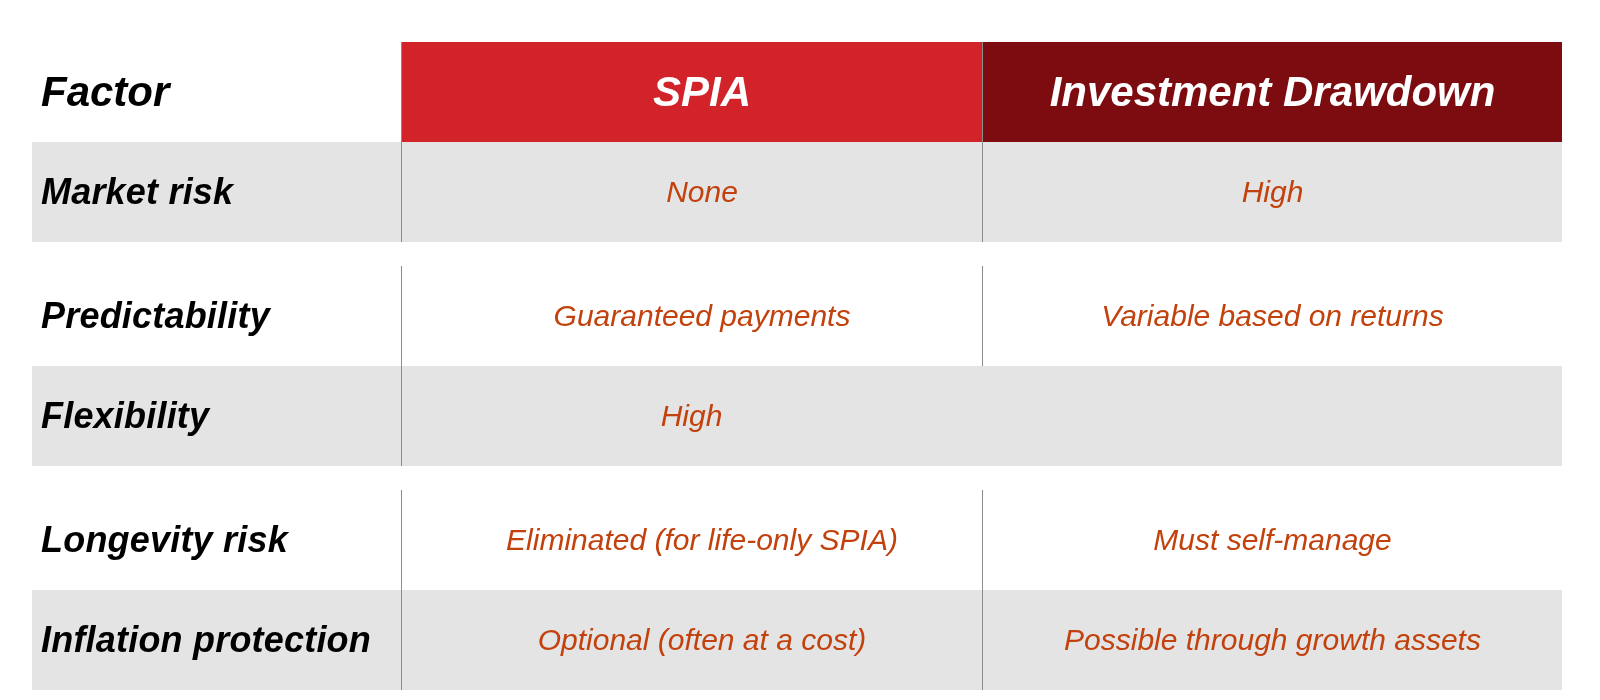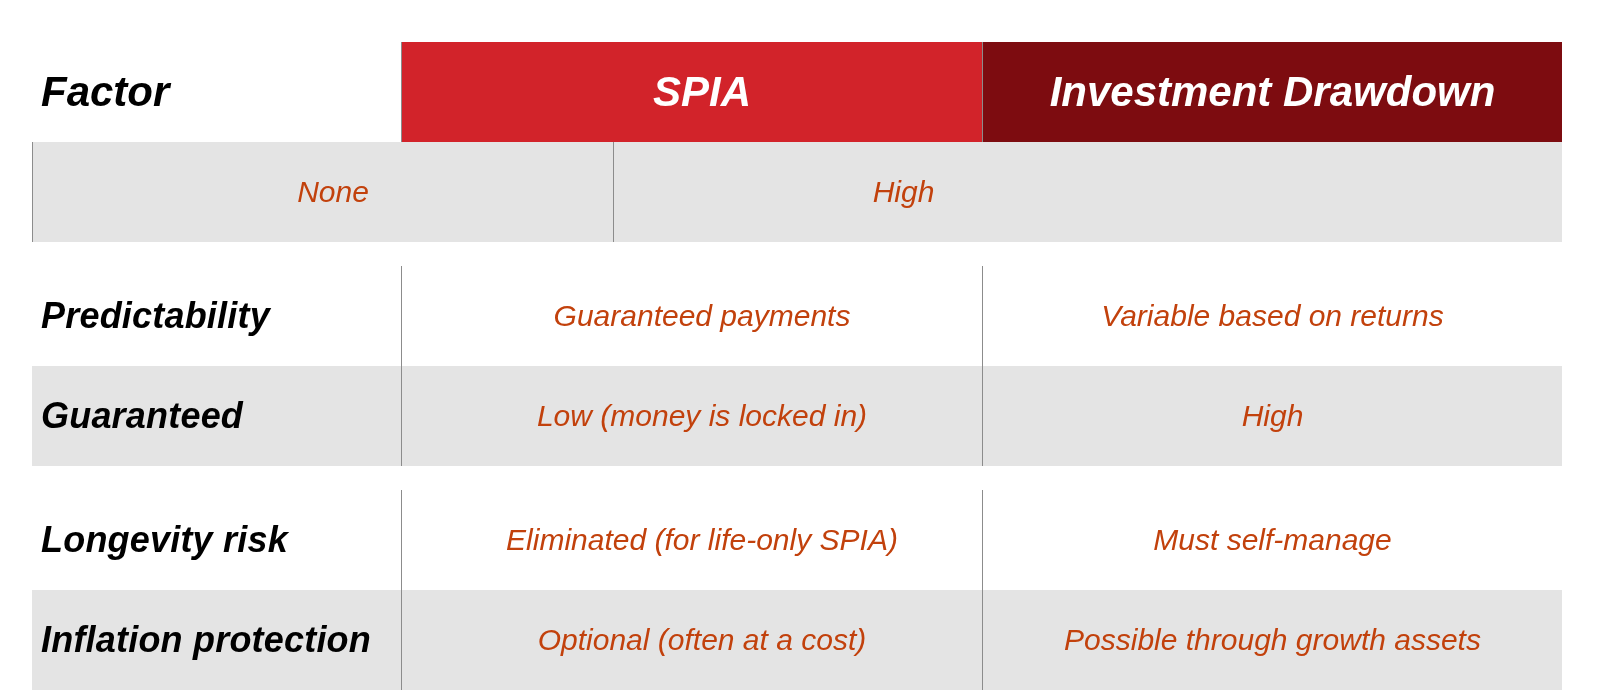--- a/index.html
+++ b/index.html
@@ -83,33 +83,33 @@
 
 <div class="comparison-table">
 
   <div class="row header-row">
     <div class="cell col-factor">Factor</div>
     <div class="cell col-spia">SPIA</div>
     <div class="cell col-draw">Investment Drawdown</div>
   </div>
 
   <div class="row body-row alt">
+    <div class="cell col-factor">Market risk</div>
     <div class="cell col-spia">None</div>
     <div class="cell col-draw">High</div>
   </div>
 
   <div class="row body-row norm">
     <div class="cell col-factor">Predictability</div>
     <div class="cell col-spia">Guaranteed payments</div>
     <div class="cell col-draw">Variable based on returns</div>
   </div>
 
   <div class="row body-row alt">
-    <div class="cell col-factor">Guaranteed</div>
-    <div class="cell col-spia">Low (money is locked in)</div>
+    <div class="cell col-factor">Flexibility</div>
     <div class="cell col-draw">High</div>
   </div>
 
   <div class="row body-row norm">
     <div class="cell col-factor">Longevity risk</div>
     <div class="cell col-spia">Eliminated (for life-only SPIA)</div>
     <div class="cell col-draw">Must self-manage</div>
   </div>
 
   <div class="row body-row alt">

